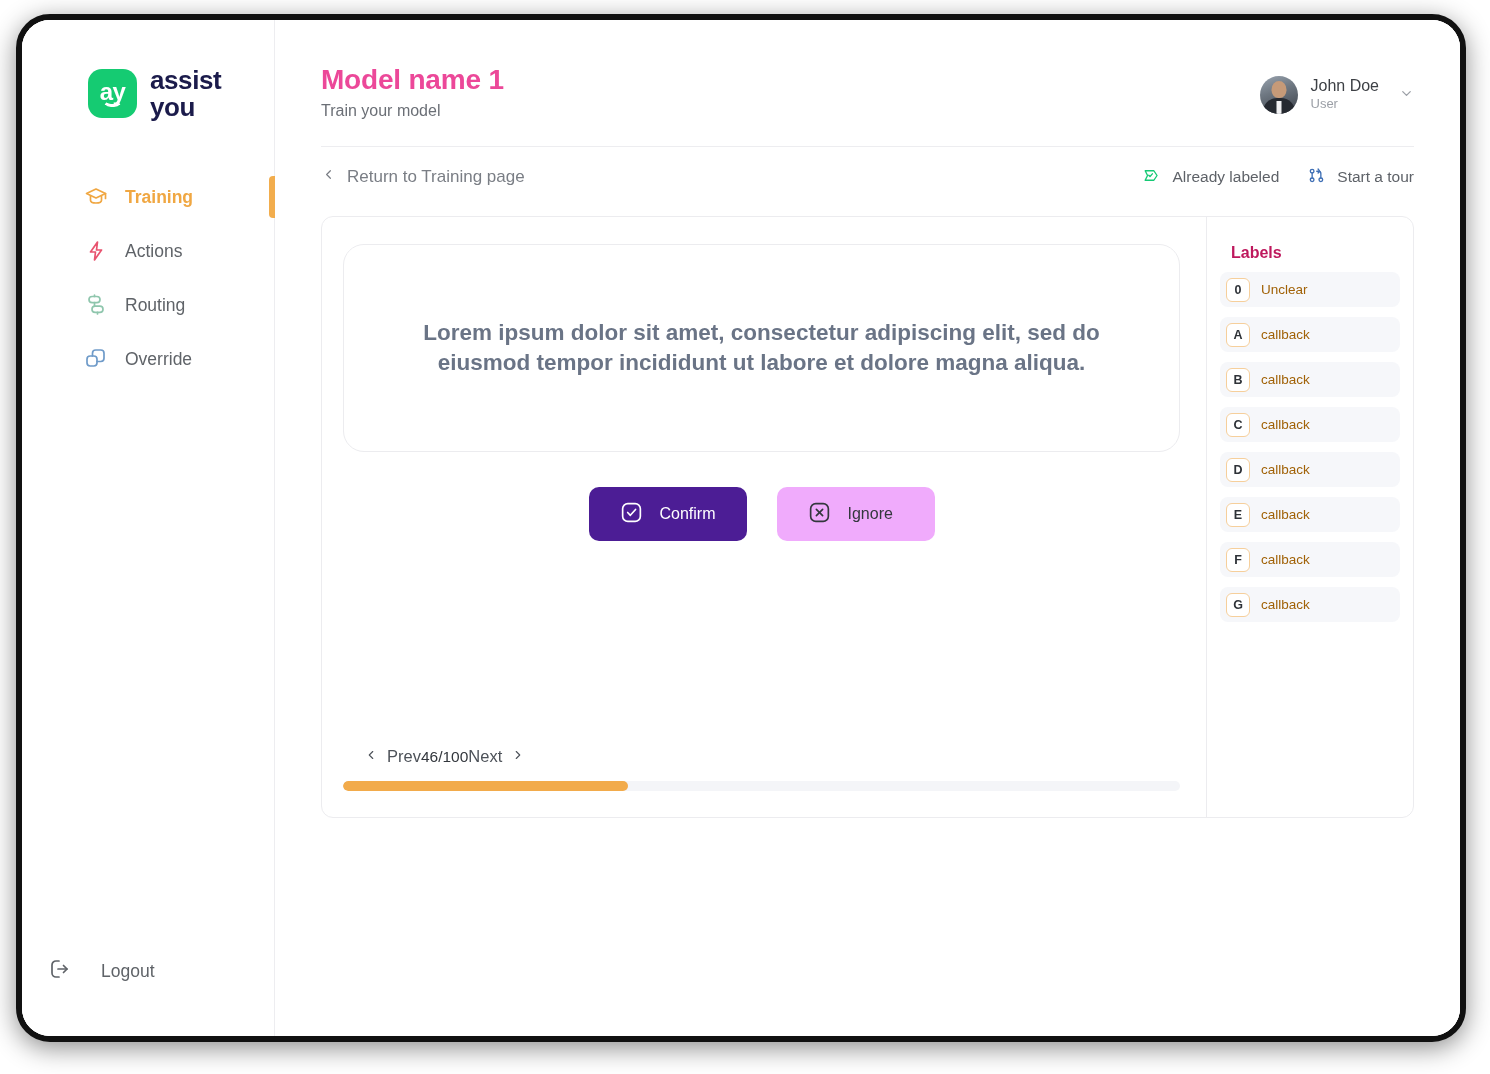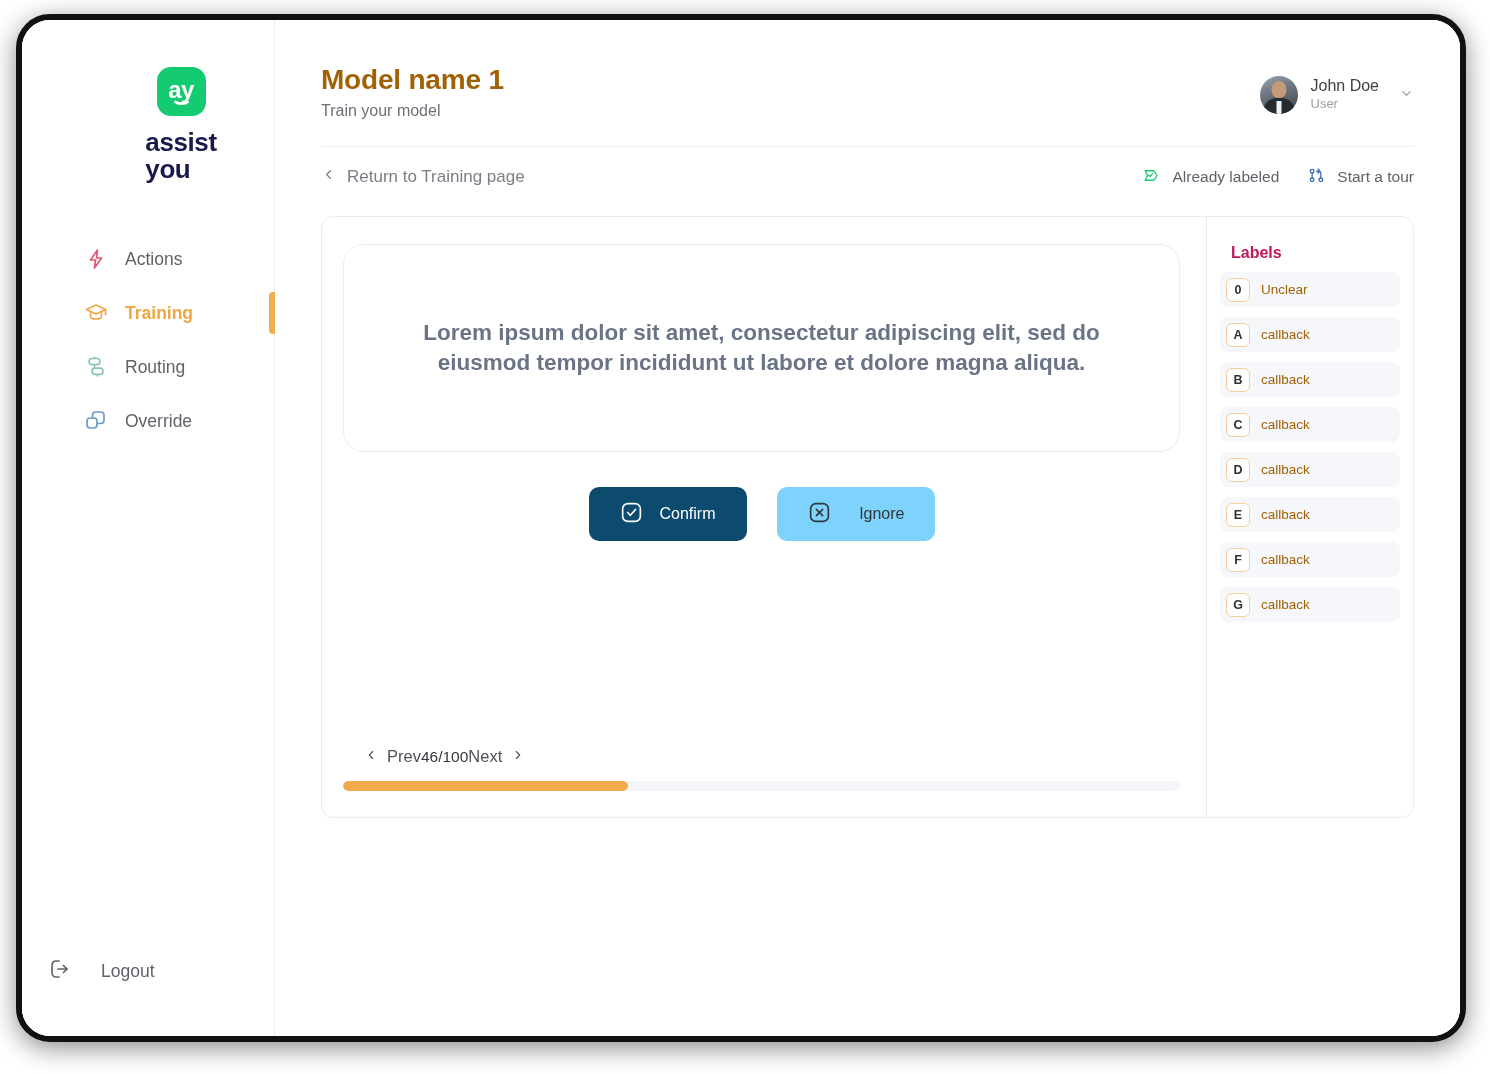--- a/index.html
+++ b/index.html
@@ -40,21 +40,20 @@
     background: #ffffff;
     border-right: 1px solid #ededf0;
     display: flex;
     flex-direction: column;
   }
   .logo-wrap {
     display: flex;
     align-items: center;
     gap: 13px;
     padding: 47px 0 0 66px;
-    flex-direction: column;
   }
   .logo-mark {
     width: 49px; height: 49px;
     border-radius: 14px;
     background: #15cb72;
     position: relative;
     flex: 0 0 49px;
   }
   .logo-mark .ay {
     position: absolute;
@@ -128,21 +127,21 @@
     background: #ffffff;
     padding: 0 46px 0 46px;
   }
   .topbar {
     display: flex;
     align-items: flex-start;
     justify-content: space-between;
     padding-top: 44px;
   }
   .page-title {
-    color: #a16207;
+    color: #ec4899;
     font-size: 28px;
     font-weight: 700;
     letter-spacing: -0.2px;
   }
   .page-sub {
     color: #6b6f76;
     font-size: 16px;
     margin-top: 6px;
   }
   .user-box {
@@ -238,22 +237,22 @@
     gap: 30px;
     margin-top: 35px;
   }
   .btn {
     display: flex; align-items: center; gap: 16px;
     border: none; border-radius: 10px;
     padding: 0 30px; height: 54px;
     font-size: 16px; cursor: pointer;
     font-family: "Liberation Sans", sans-serif;
   }
-  .btn-confirm { background: #0c4a6e; color: #ffffff; min-width: 158px; }
-  .btn-ignore { background: #7dd3fc; color: #33373d; min-width: 158px; justify-content: space-between; }
+  .btn-confirm { background: #4c1d95; color: #ffffff; min-width: 158px; }
+  .btn-ignore { background: #f0abfc; color: #33373d; min-width: 158px; }
 
   .pager {
     position: absolute;
     left: 21px; right: 26px; bottom: 26px;
   }
   .pager-row {
     display: flex; align-items: center; justify-content: flex-start;
     padding: 0 21px 15px 21px;
   }
   .pager-btn {
@@ -313,39 +312,39 @@
             <div class="ay">ay</div>
             <div class="smile"></div>
           </div>
           <div class="logo-text">
             <div>assist</div>
             <div>you</div>
           </div>
         </div>
 
         <nav class="nav">
-          <div class="nav-item">
-            <span class="ico">
-              <svg viewBox="0 0 24 24" width="24" height="24" fill="none" stroke="#e8536f" stroke-width="1.7" stroke-linecap="round" stroke-linejoin="round">
-                <path d="M13.5 3 6.5 13h5l-1 8 7-10h-5l1-8Z"></path>
-              </svg>
-            </span>
-            <span>Actions</span>
-          </div>
-
           <div class="nav-item active">
             <span class="ico">
               <svg viewBox="0 0 24 24" width="24" height="24" fill="none" stroke="#f0a742" stroke-width="1.7" stroke-linecap="round" stroke-linejoin="round">
                 <path d="M12 4 2.5 8.5 12 13l9.5-4.5L12 4Z"></path>
                 <path d="M6.5 10.8v4.4c0 1.6 2.5 2.8 5.5 2.8s5.5-1.2 5.5-2.8v-4.4"></path>
                 <path d="M21.5 8.5v5"></path>
               </svg>
             </span>
             <span>Training</span>
             <span class="active-bar"></span>
+          </div>
+
+          <div class="nav-item">
+            <span class="ico">
+              <svg viewBox="0 0 24 24" width="24" height="24" fill="none" stroke="#e8536f" stroke-width="1.7" stroke-linecap="round" stroke-linejoin="round">
+                <path d="M13.5 3 6.5 13h5l-1 8 7-10h-5l1-8Z"></path>
+              </svg>
+            </span>
+            <span>Actions</span>
           </div>
 
           <div class="nav-item">
             <span class="ico">
               <svg viewBox="0 0 24 24" width="24" height="24" fill="none" stroke="#8fc6ad" stroke-width="1.7" stroke-linecap="round" stroke-linejoin="round">
                 <rect x="5" y="3.5" width="11" height="6.2" rx="3.1"></rect>
                 <rect x="8" y="13.2" width="11" height="6.2" rx="3.1"></rect>
                 <path d="M10.5 9.7v3.5"></path>
                   <path d="M13.5 19.4v1.6"></path>
                   <path d="M10.5 3.5V2"></path>

